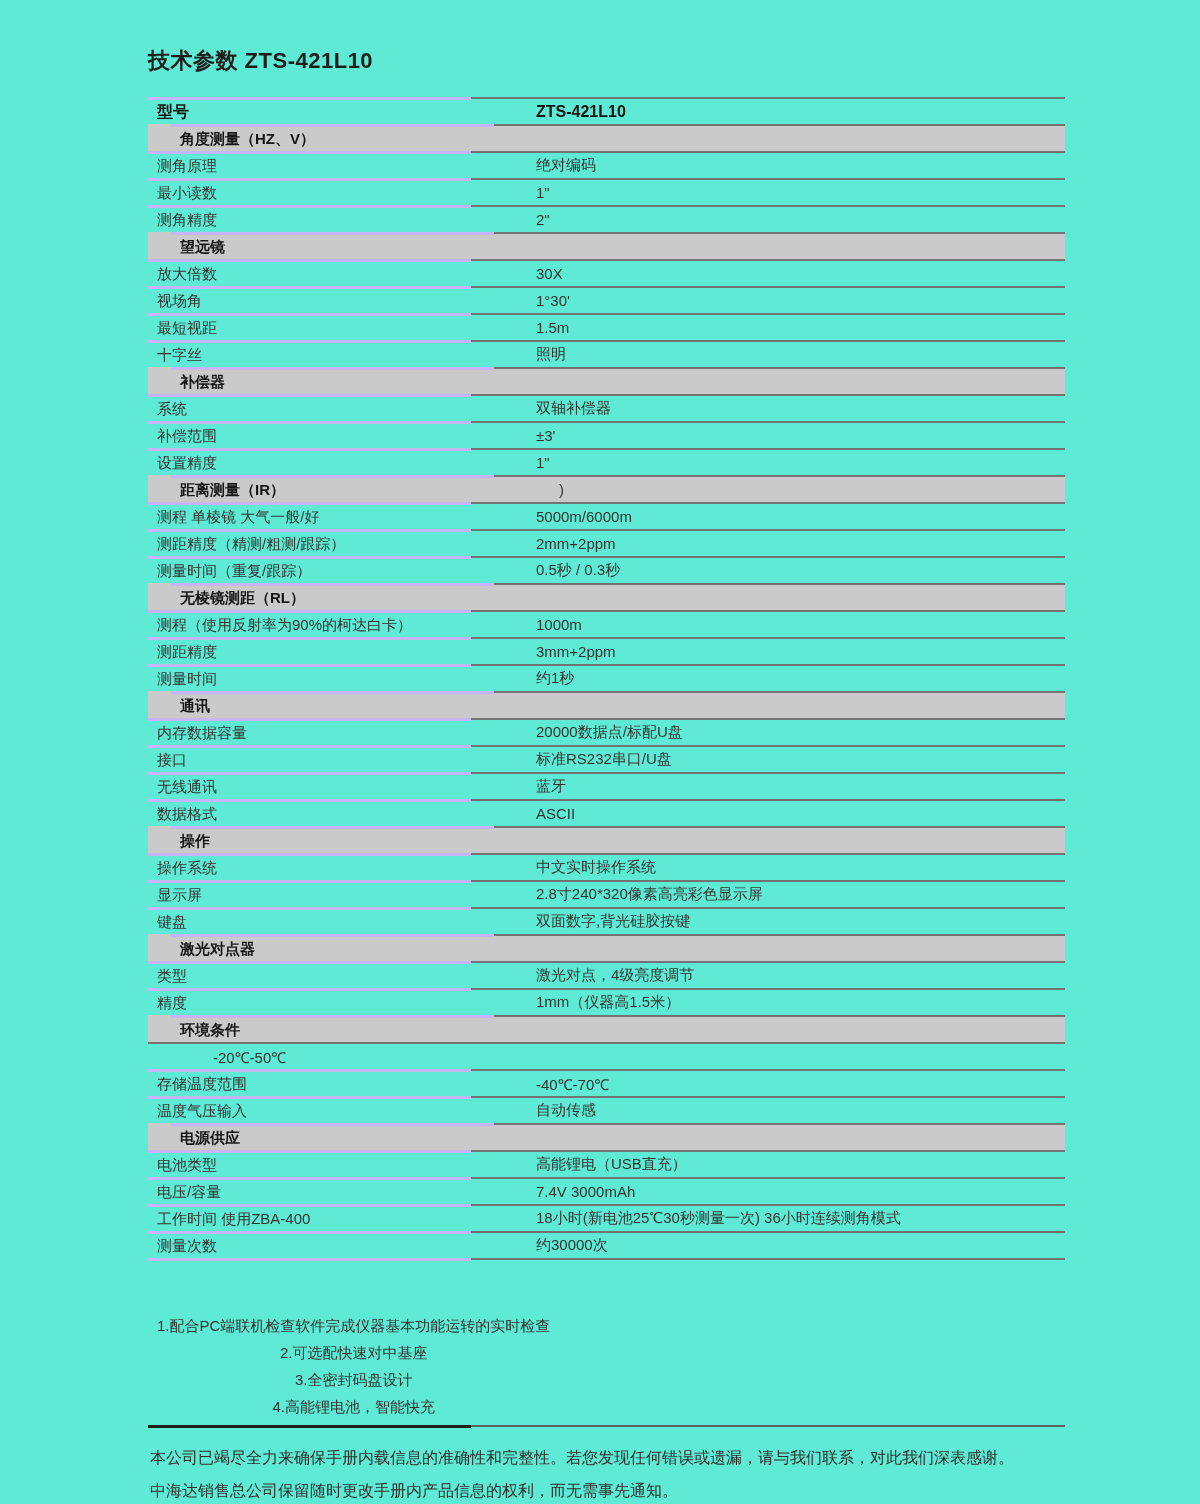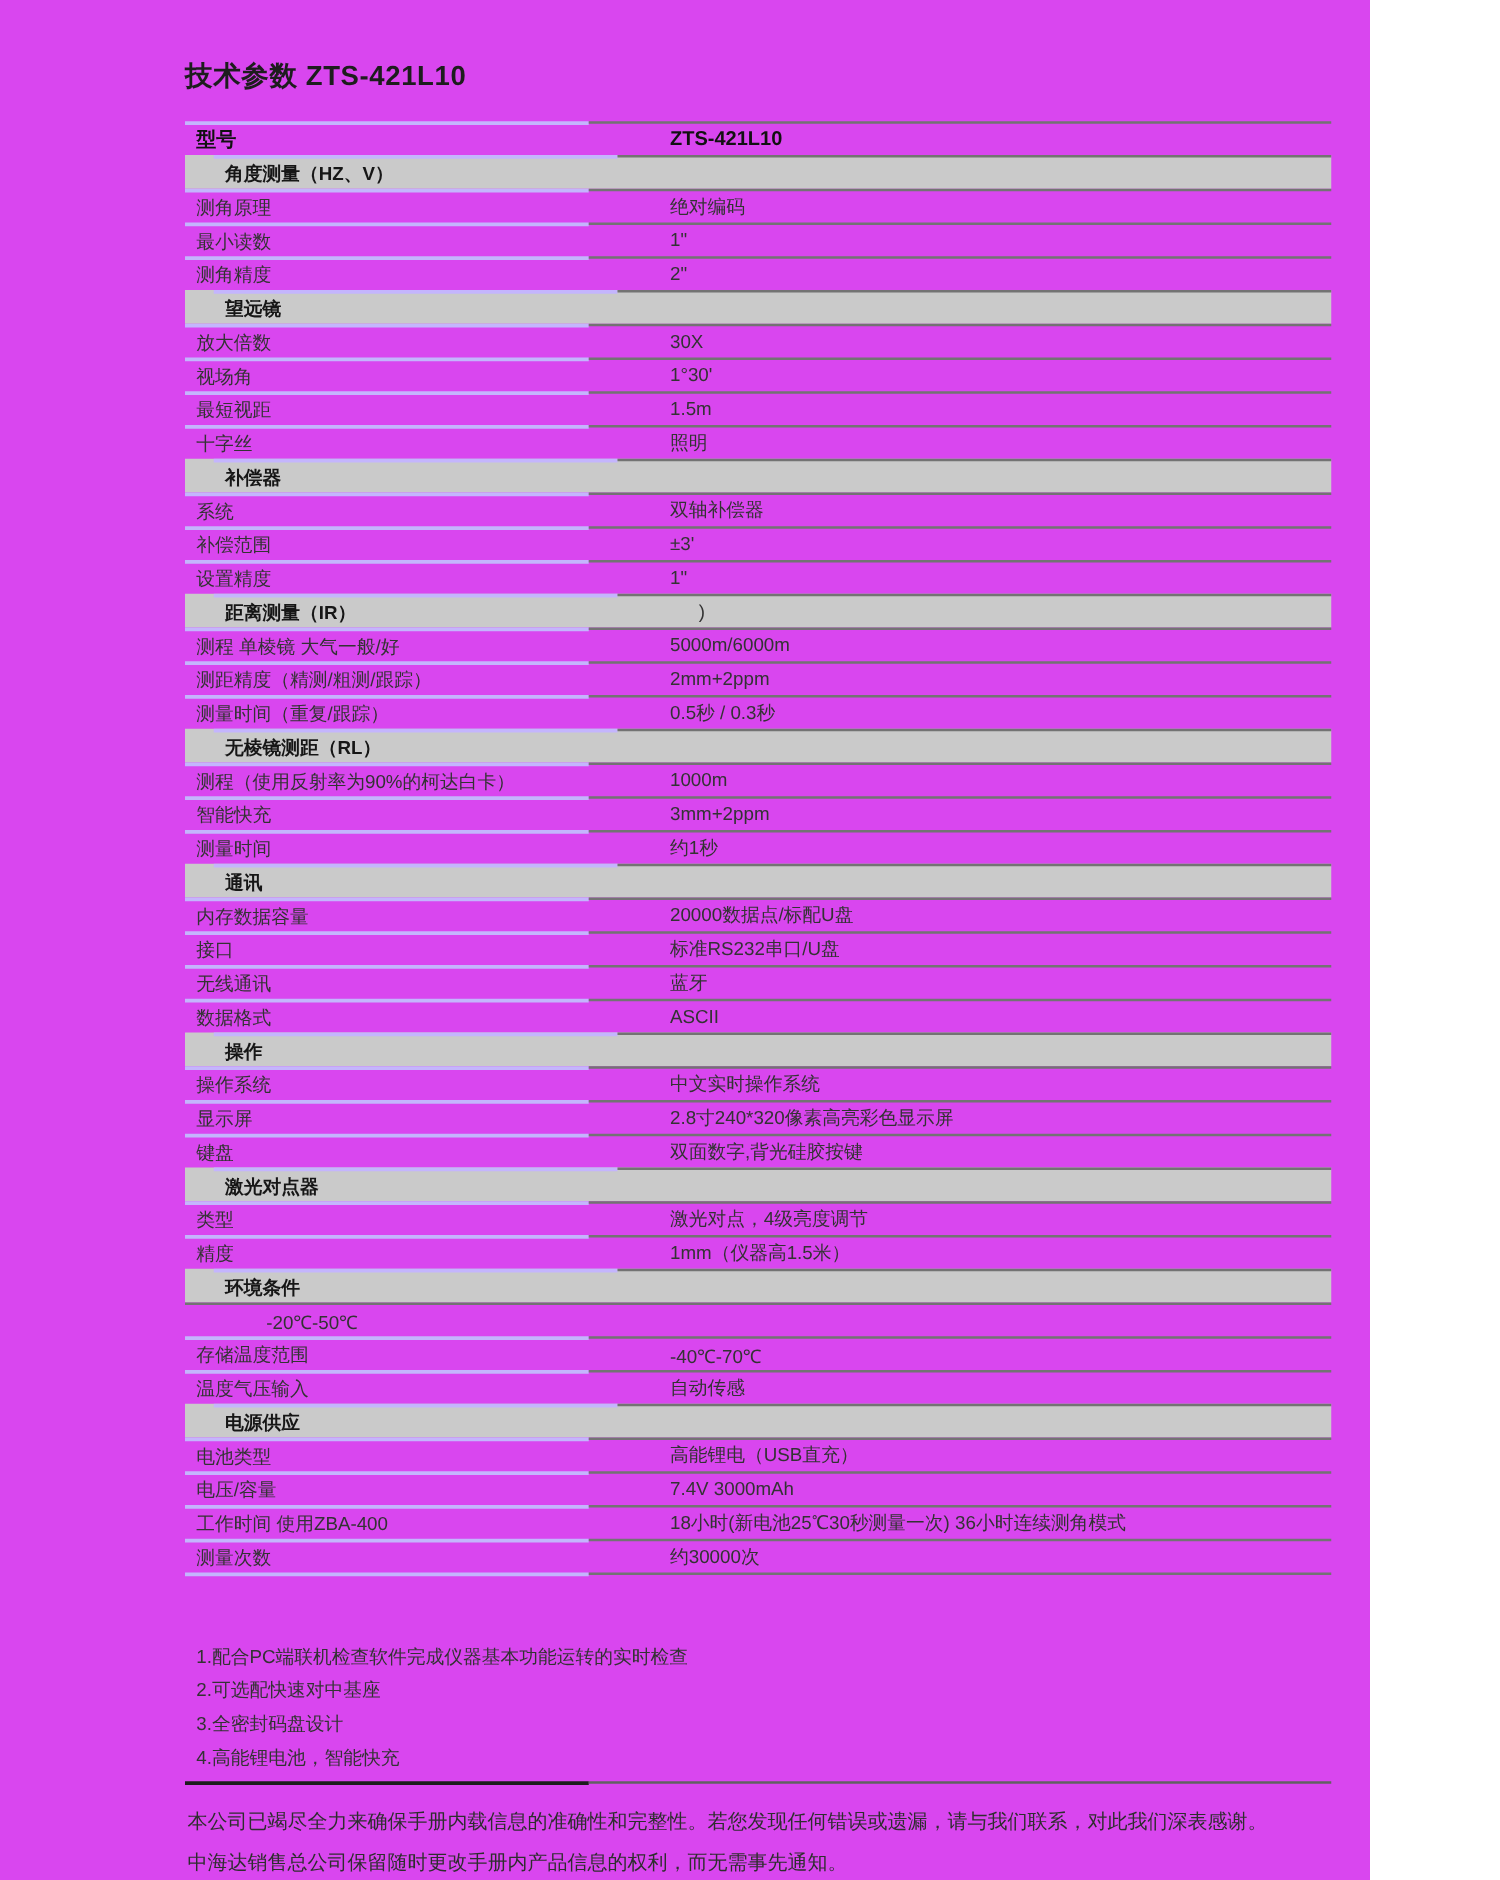--- a/index.html
+++ b/index.html
@@ -1,17 +1,17 @@
 <!DOCTYPE html>
 <html><head>
 <meta charset="utf-8">
 <style>
   html,body { margin:0; padding:0; background:#ffffff; }
   .page {
-    position:relative; width:1096px; height:1504px; background:#d946ef;
+    position:relative; width:1200px; height:1504px; background:#5eead4;
     font-family:"Liberation Sans", sans-serif; overflow:hidden;
   }
   .title {
     position:absolute; left:148px; top:46px; margin:0;
     font-size:22px; font-weight:700; color:#1d1d1d; letter-spacing:0.5px;
     white-space:nowrap;
   }
   .spec-table { position:absolute; left:148px; top:97px; width:917px; }
   .row { display:flex; height:27px; }
   .cell {
@@ -21,21 +21,21 @@
   .cell.left  { width:323px; border-top:3px solid #c4b5fd; padding-left:9px; }
   .cell.right { flex:1;      border-top:2px solid #737373; padding-left:65px; }
   .row.section { background:#cacaca;padding-left:23px; }
   .row.section .cell.left { font-weight:700; color:#161616; }
   .row.model .cell { font-weight:700; font-size:16px; color:#111111; }
   .row.closer { height:3px; }
   .notes {
     position:absolute; left:157px; top:1312px;
     font-size:15px; color:#333333; line-height:27px;
   }
-  .note-line { height:27px; white-space:nowrap; }
+  .note-line { height:27px; white-space:nowrap;text-align:center; }
   .footer-sep { position:absolute; left:148px; top:1425px; width:917px; display:flex; }
   .sep-left  { width:323px; border-top:3px solid #1c1c1c; }
   .sep-right { flex:1;      border-top:2px solid #616161; }
   .footer {
     position:absolute; left:150px; top:1441px; width:950px;
     font-size:16px; color:#2e2e2e; line-height:33px;
   }
   .footer-line { white-space:nowrap; }
 </style>
 </head>
@@ -119,21 +119,21 @@
       </div>
       <div class="row section">
         <div class="cell left">无棱镜测距（RL）</div>
         <div class="cell right"></div>
       </div>
       <div class="row item">
         <div class="cell left">测程（使用反射率为90%的柯达白卡）</div>
         <div class="cell right">1000m</div>
       </div>
       <div class="row item">
-        <div class="cell left">智能快充</div>
+        <div class="cell left">测距精度</div>
         <div class="cell right">3mm+2ppm</div>
       </div>
       <div class="row item">
         <div class="cell left">测量时间</div>
         <div class="cell right">约1秒</div>
       </div>
       <div class="row section">
         <div class="cell left">通讯</div>
         <div class="cell right"></div>
       </div>

